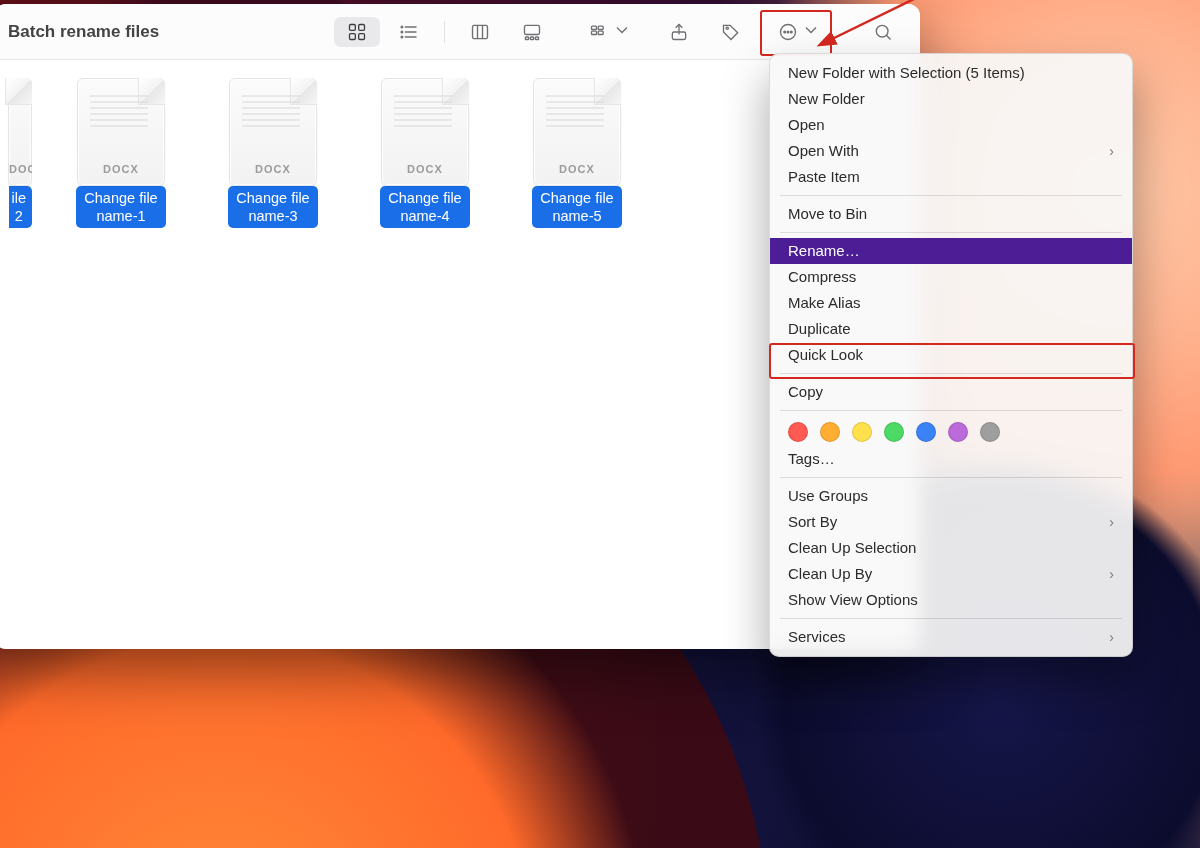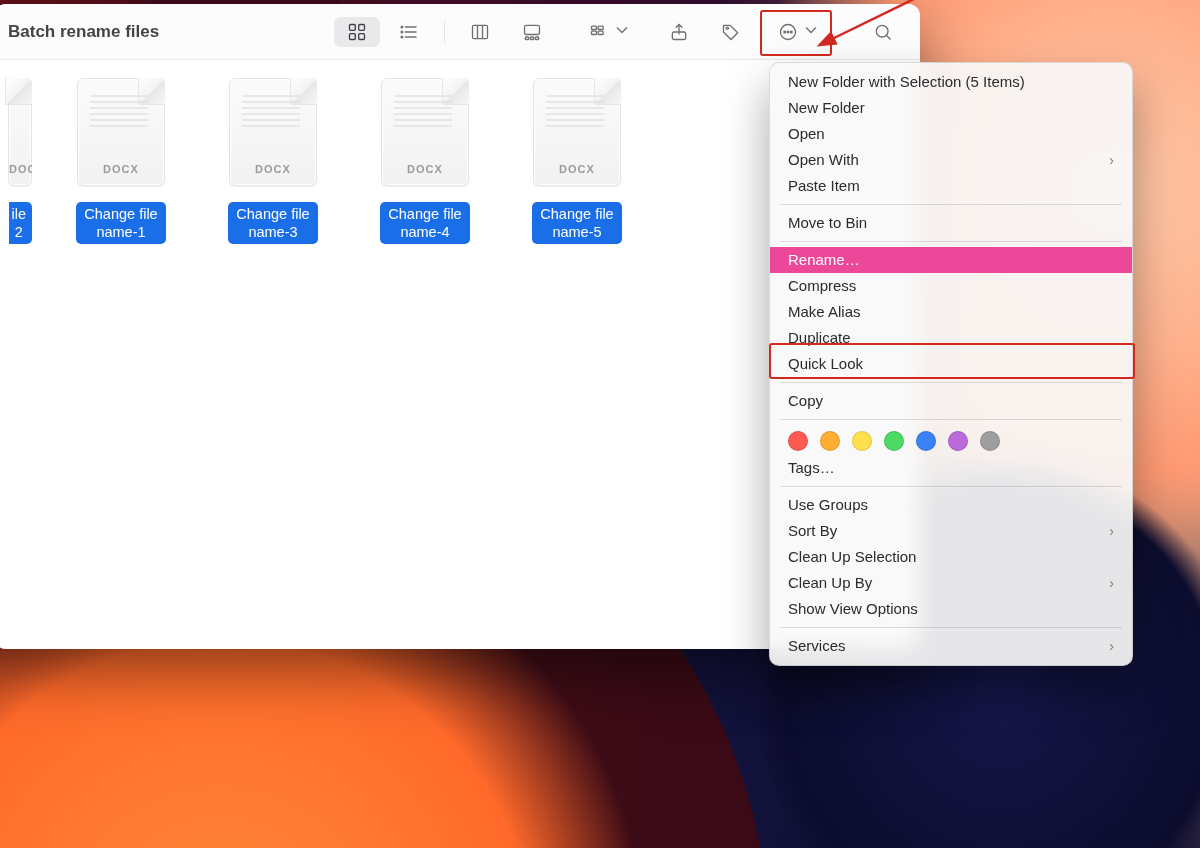--- a/index.html
+++ b/index.html
@@ -28,27 +28,27 @@
   .more-highlight{position:absolute;left:766px;top:6px;width:68px;height:42px;border:2px solid #d4281f;border-radius:3px;pointer-events:none;}
   .caret{display:inline-block;margin-left:3px;}
 
   .content{position:relative;padding:18px 8px;display:flex;flex-wrap:wrap;gap:30px 26px;align-content:flex-start;height:calc(100% - 55px);}
   .file{width:126px;display:flex;flex-direction:column;align-items:center;}
   .file.partial{width:30px;overflow:hidden;align-items:flex-end;}
   .doc-icon{width:86px;height:106px;background:linear-gradient(#fbfbfb,#f2f2f2);border:1px solid #e4e4e4;border-radius:6px;position:relative;box-shadow:inset 0 0 0 1px #fff, 0 1px 2px rgba(0,0,0,.06);}
   .doc-icon::before{content:"";position:absolute;top:-1px;right:-1px;width:26px;height:26px;background:linear-gradient(135deg,#fff 0%,#f3f3f3 50%,#e7e7e7 51%,#f6f6f6 100%);border-left:1px solid #e6e6e6;border-bottom:1px solid #e6e6e6;border-top-right-radius:6px;}
   .doc-icon .lines{position:absolute;top:16px;left:12px;right:16px;height:36px;background:repeating-linear-gradient(#e0e0e0 0 2px, transparent 2px 6px);opacity:.7;}
   .doc-icon .ext{position:absolute;bottom:10px;left:0;right:0;text-align:center;font-size:11px;letter-spacing:1px;color:#9a9a9a;font-weight:600;}
-  .file-label{margin-top:16px;background:#1a6fe8;color:#fff;font-size:14.5px;line-height:18px;padding:3px 8px;border-radius:5px;text-align:center;max-width:110px;}
+  .file-label{margin-top:0;background:#1a6fe8;color:#fff;font-size:14.5px;line-height:18px;padding:3px 8px;border-radius:5px;text-align:center;max-width:110px;}
   .file.partial .file-label{border-top-left-radius:0;border-bottom-left-radius:0;padding-left:2px;padding-right:6px;}
 
   
-  .menu{position:absolute;left:769px;top:62px;width:362px;background:rgba(248,248,248,.92);backdrop-filter:blur(10px);border:1px solid rgba(0,0,0,.12);border-radius:10px;box-shadow:0 24px 46px rgba(0,0,0,.35);padding:6px 0;color:#2b2b2b;font-size:15px;}
+  .menu{position:absolute;left:769px;top:53px;width:362px;background:rgba(248,248,248,.92);backdrop-filter:blur(10px);border:1px solid rgba(0,0,0,.12);border-radius:10px;box-shadow:0 24px 46px rgba(0,0,0,.35);padding:6px 0;color:#2b2b2b;font-size:15px;}
   .mi{position:relative;height:26px;line-height:26px;padding:0 18px;display:flex;align-items:center;justify-content:space-between;}
-  .mi.sel{background:#ec4899;color:#fff;}
+  .mi.sel{background:#4c1d95;color:#fff;}
   .mi .chev{font-size:14px;color:#7a7a7a;}
   .menu hr{border:none;border-top:1px solid rgba(0,0,0,.12);margin:5px 10px;}
   .rename-highlight{position:absolute;left:769px;top:343px;width:362px;height:32px;border:2px solid #d4281f;border-radius:3px;pointer-events:none;}
   .tag-row{display:flex;gap:12px;padding:6px 18px 4px;}
   .tag-dot{width:20px;height:20px;border-radius:50%;box-shadow:inset 0 0 0 1px rgba(0,0,0,.12);}    
 
   
   .arrow{position:absolute;left:808px;top:-6px;width:120px;height:60px;pointer-events:none;}
 </style>
 </head>

